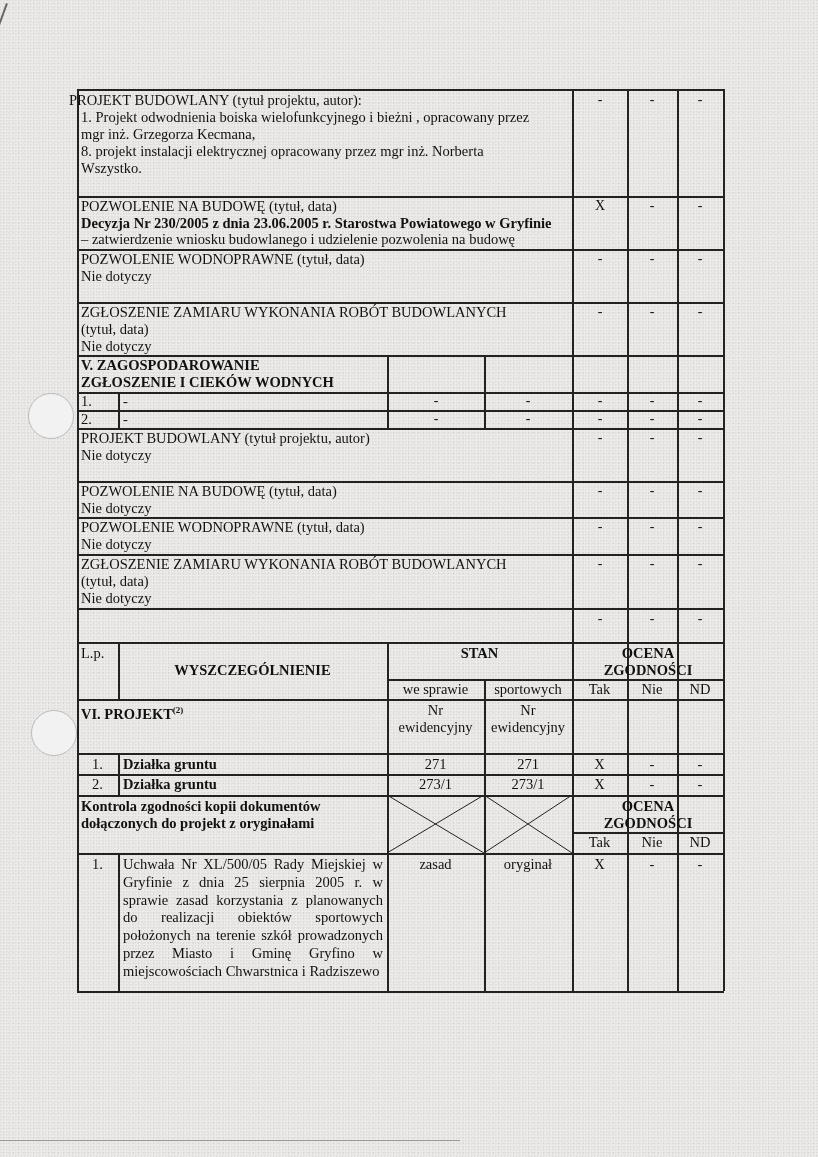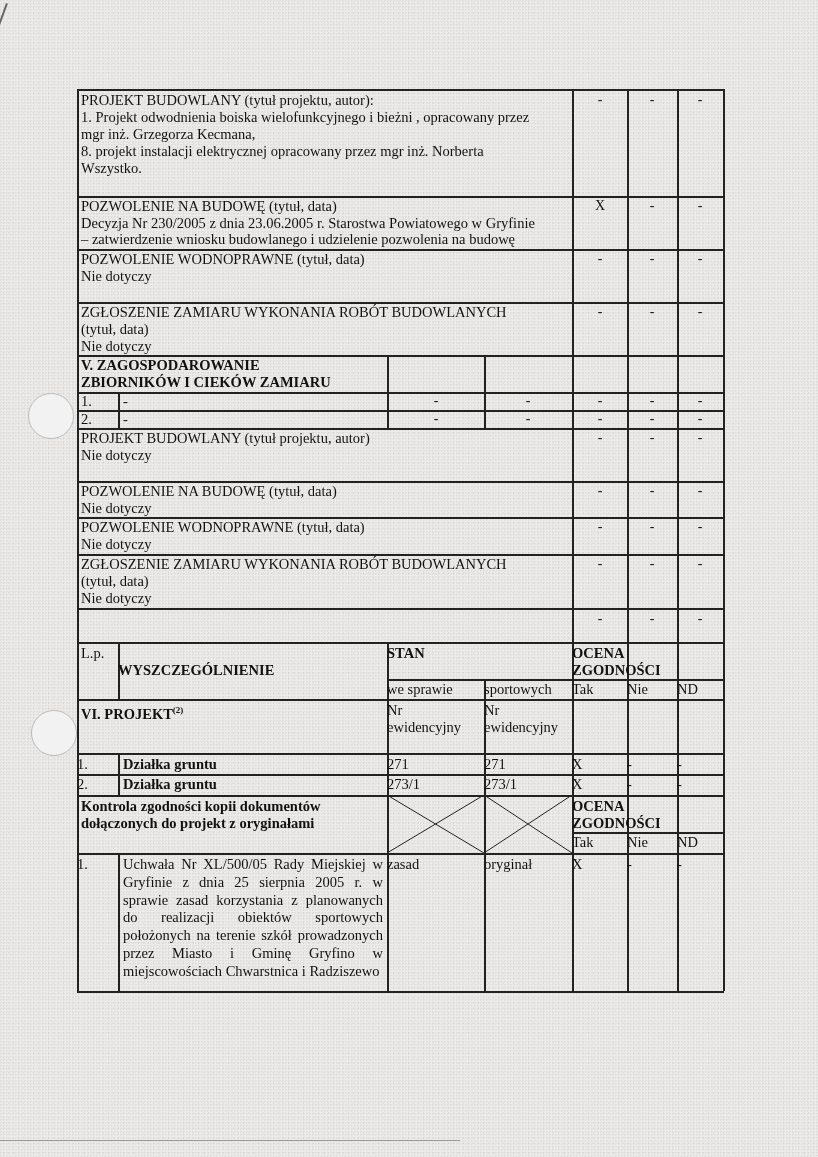--- a/index.html
+++ b/index.html
@@ -11,21 +11,21 @@
       radial-gradient(circle at 70% 60%, rgba(0,0,0,0.05) 1px, transparent 1px);
     background-size: 3px 3px, 5px 5px;
     font-family: "Liberation Serif", serif;
     color:#111;
   }
   .abs { position:absolute; }
   .hline { position:absolute; height:1.5px; background:#222; }
   .vline { position:absolute; width:1.5px; background:#222; }
   .t { position:absolute; font-size:14.5px; line-height:17.5px; white-space:nowrap; }
   .b { font-weight:bold; }
-  .c { text-align:left; }
+  .c { text-align:center; }
   .mark { position:absolute; font-size:14px; text-align:center; width:40px; }
   .hole { position:absolute; width:44px; height:44px; border-radius:50%; border:1px solid #bbb; background:#f2f2f2; }
   .just { white-space:normal; text-align:justify; text-align-last:left; }
   sup { font-size:9px; }
 </style>
 </head>
 <body>
 
 <div class="abs" style="left:6px;top:3px;width:2px;height:55px;background:#666;transform:rotate(20deg);transform-origin:top left;"></div>
 <div class="hole" style="left:28px;top:393px;"></div>
@@ -77,33 +77,33 @@
   <svg class="abs" style="left:387px;top:795px;" width="97" height="58">
     <line x1="0" y1="0" x2="97" y2="58" stroke="#222" stroke-width="1"></line>
     <line x1="97" y1="0" x2="0" y2="58" stroke="#222" stroke-width="1"></line>
   </svg>
   <svg class="abs" style="left:484px;top:795px;" width="88" height="58">
     <line x1="0" y1="0" x2="88" y2="58" stroke="#222" stroke-width="1"></line>
     <line x1="88" y1="0" x2="0" y2="58" stroke="#222" stroke-width="1"></line>
   </svg>
 
   <div>
-    <div class="t" style="left:81px;top:92px;text-align:center;">PROJEKT BUDOWLANY (tytuł projektu, autor):</div>
+    <div class="t" style="left:69px;top:92px;text-align:center;">PROJEKT BUDOWLANY (tytuł projektu, autor):</div>
     <div class="t" style="left:81px;top:109px;">1. Projekt odwodnienia boiska wielofunkcyjnego i bieżni , opracowany przez</div>
     <div class="t" style="left:81px;top:126px;">mgr inż. Grzegorza Kecmana,</div>
     <div class="t" style="left:81px;top:143px;">8. projekt instalacji elektrycznej opracowany przez mgr inż. Norberta</div>
     <div class="t" style="left:81px;top:160px;">Wszystko.</div>
     <div class="mark" style="left:580px;top:92px;">-</div>
     <div class="mark" style="left:632px;top:92px;">-</div>
     <div class="mark" style="left:680px;top:92px;">-</div>
   </div>
 
   <div>
     <div class="t" style="left:81px;top:198px;">POZWOLENIE NA BUDOWĘ (tytuł, data)</div>
-    <div class="t" style="left:81px;top:215px;">Decyzja Nr 230/2005  z dnia 23.06.2005 r. Starostwa Powiatowego w Gryfinie</div>
+    <div class="t" style="left:81px;top:215px;font-weight:bold;">Decyzja Nr 230/2005  z dnia 23.06.2005 r. Starostwa Powiatowego w Gryfinie</div>
     <div class="t" style="left:81px;top:231px;">– zatwierdzenie wniosku budowlanego i udzielenie pozwolenia na budowę</div>
     <div class="mark" style="left:580px;top:198px;">X</div>
     <div class="mark" style="left:632px;top:198px;">-</div>
     <div class="mark" style="left:680px;top:198px;">-</div>
   </div>
 
   <div>
     <div class="t" style="left:81px;top:251px;">POZWOLENIE WODNOPRAWNE (tytuł, data)</div>
     <div class="t" style="left:81px;top:268px;">Nie dotyczy</div>
     <div class="mark" style="left:580px;top:251px;">-</div>
@@ -114,21 +114,21 @@
   <div>
     <div class="t" style="left:81px;top:304px;">ZGŁOSZENIE ZAMIARU WYKONANIA ROBÓT BUDOWLANYCH</div>
     <div class="t" style="left:81px;top:321px;">(tytuł, data)</div>
     <div class="t" style="left:81px;top:338px;">Nie dotyczy</div>
     <div class="mark" style="left:580px;top:304px;">-</div>
     <div class="mark" style="left:632px;top:304px;">-</div>
     <div class="mark" style="left:680px;top:304px;">-</div>
   </div>
 
   <div class="t b" style="left:81px;top:357px;">V. ZAGOSPODAROWANIE</div>
-  <div class="t b" style="left:81px;top:374px;">ZBIORNIKÓW I CIEKÓW ZAMIARU</div>
+  <div class="t b" style="left:81px;top:374px;">ZGŁOSZENIE I CIEKÓW WODNYCH</div>
 
   <div>
     <div class="t" style="left:81px;top:393px;">1.</div>
     <div class="t" style="left:123px;top:393px;">-</div>
     <div class="mark" style="left:416px;top:393px;">-</div>
     <div class="mark" style="left:508px;top:393px;">-</div>
     <div class="mark" style="left:580px;top:393px;">-</div>
     <div class="mark" style="left:632px;top:393px;">-</div>
     <div class="mark" style="left:680px;top:393px;">-</div>
   </div>

